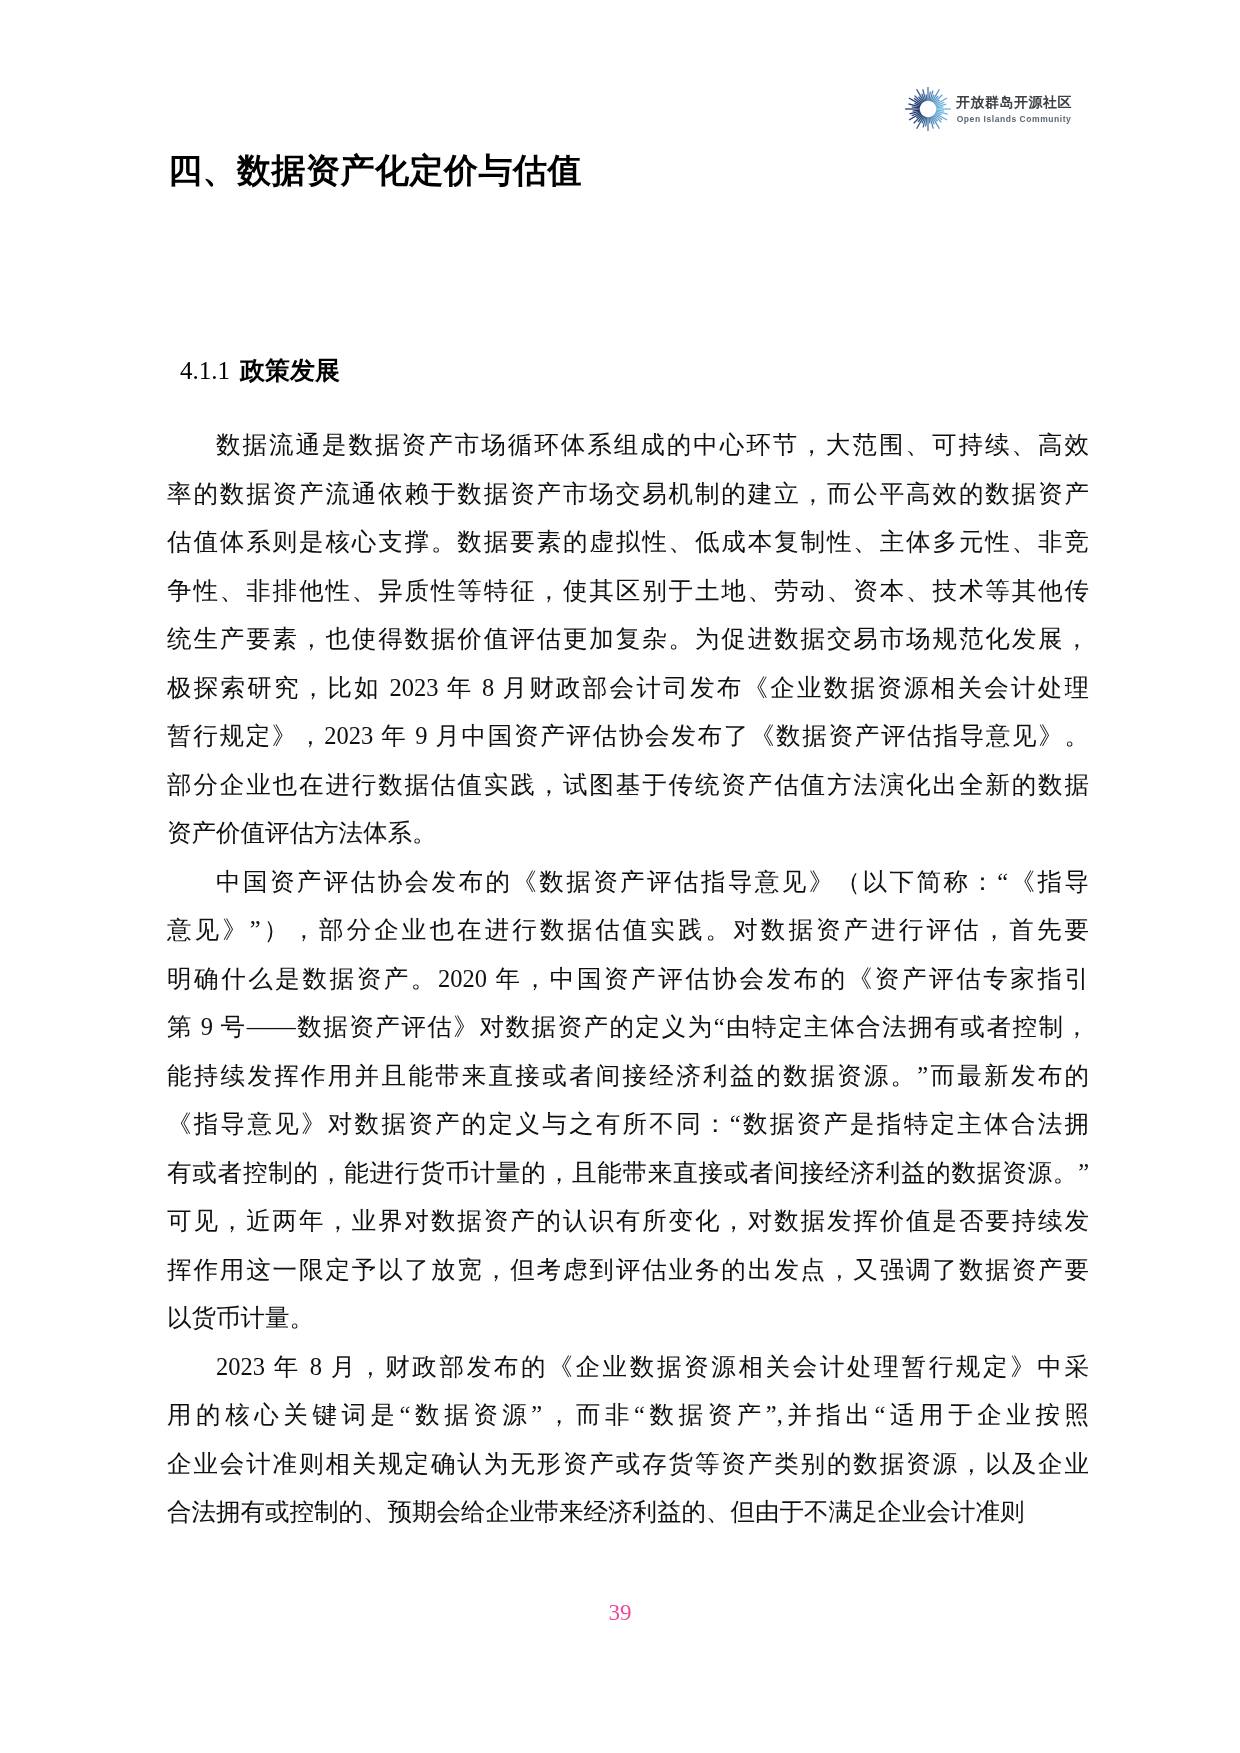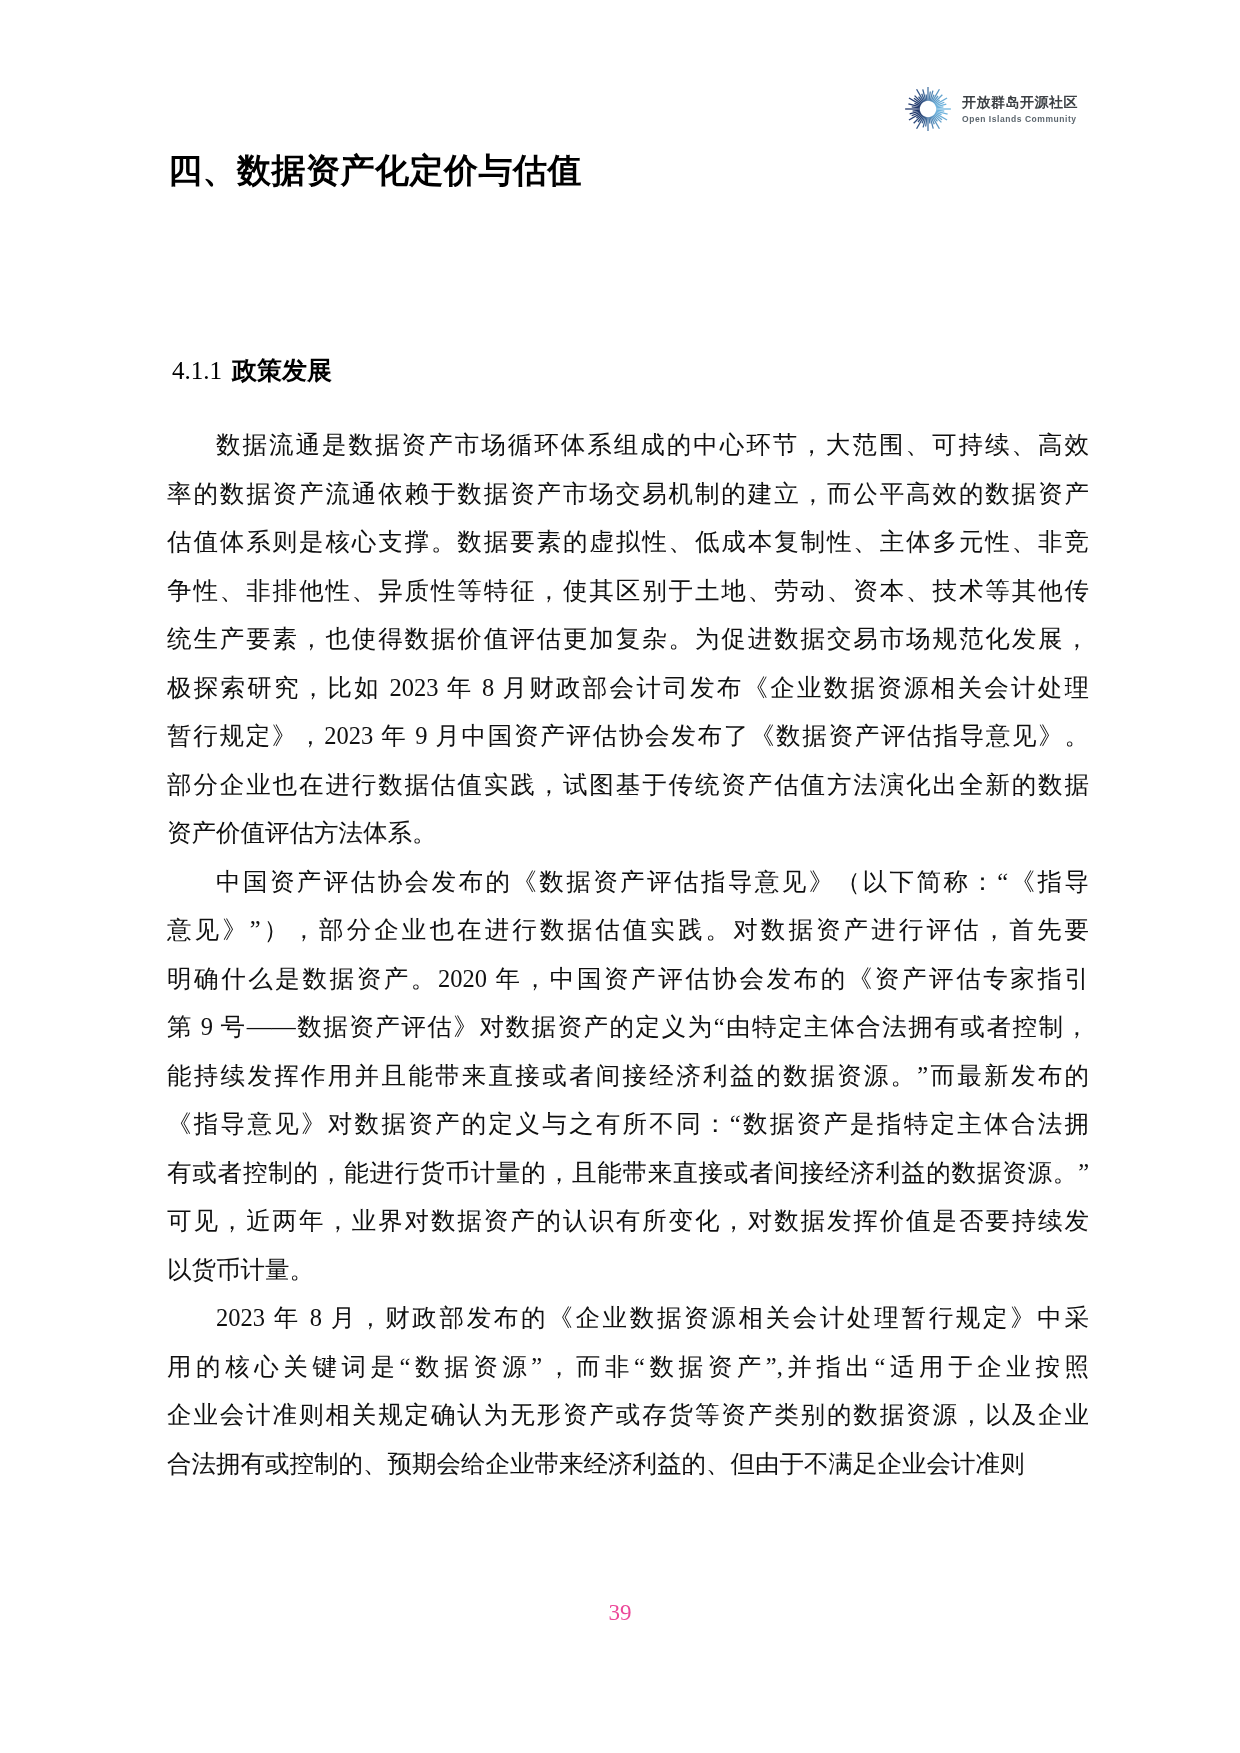--- a/index.html
+++ b/index.html
@@ -12,21 +12,21 @@
     overflow: hidden;
   }
   .page { position: absolute; inset: 0; }
 
   
   .logo {
     position: absolute; left: 903px; top: 84px;
     display: flex; align-items: center;
   }
   .logo svg { width: 50px; height: 50px; display: block; }
-  .logo-text { margin-left: 9px; display: flex; flex-direction: column; justify-content: center; }
+  .logo-text { margin-left: 3px; display: flex; flex-direction: column; justify-content: center; align-items: center; }
   .logo-zh {
     font-family: "Liberation Sans", "DejaVu Sans", sans-serif;
     font-weight: 700; font-size: 14px; color: #3d4145;
     letter-spacing: 0.5px; line-height: 17px; white-space: nowrap;
   }
   .logo-en {
     font-family: "Liberation Sans", "DejaVu Sans", sans-serif;
     font-weight: 600; font-size: 8.5px; color: #5c666e;
     letter-spacing: 0.55px; line-height: 12px; margin-top: 2px; white-space: nowrap;
   }
@@ -37,21 +37,21 @@
     font-family: "Liberation Sans", "DejaVu Sans", sans-serif;
     font-weight: 700; font-size: 34px; color: #000;
     letter-spacing: 0.5px; white-space: nowrap;
   }
   .h2 {
     position: absolute; left: 168px; top: 251px;
     font-family: "Liberation Sans", "DejaVu Sans", sans-serif;
     font-weight: 700; font-size: 28px; color: #000; white-space: nowrap;
   }
   .h3 {
-    position: absolute; left: 172px; top: 354px;
+    position: absolute; left: 180px; top: 354px;
     font-family: "Liberation Sans", "DejaVu Sans", sans-serif;
     font-weight: 700; font-size: 25px; color: #000; white-space: nowrap;
   }
   .h-num {
     font-family: "Liberation Serif", "DejaVu Serif", serif;
     font-weight: 400; margin-right: 10px;
   }
 
   
   .doc-body {
@@ -152,20 +152,21 @@
       <div class="line">部分企业也在进行数据估值实践，试图基于传统资产估值方法演化出全新的数据</div>
       <div class="line last">资产价值评估方法体系。</div>
       <div class="line indent">中国资产评估协会发布的《数据资产评估指导意见》（以下简称：“《指导</div>
       <div class="line">意见》”），部分企业也在进行数据估值实践。对数据资产进行评估，首先要</div>
       <div class="line">明确什么是数据资产。2020 年，中国资产评估协会发布的《资产评估专家指引</div>
       <div class="line">第 9 号——数据资产评估》对数据资产的定义为“由特定主体合法拥有或者控制，</div>
       <div class="line">能持续发挥作用并且能带来直接或者间接经济利益的数据资源。”而最新发布的</div>
       <div class="line">《指导意见》对数据资产的定义与之有所不同：“数据资产是指特定主体合法拥</div>
       <div class="line">有或者控制的，能进行货币计量的，且能带来直接或者间接经济利益的数据资源。”</div>
       <div class="line">可见，近两年，业界对数据资产的认识有所变化，对数据发挥价值是否要持续发</div>
+      <div class="line">挥作用这一限定予以了放宽，但考虑到评估业务的出发点，又强调了数据资产要</div>
       <div class="line last">以货币计量。</div>
       <div class="line indent">2023 年 8 月，财政部发布的《企业数据资源相关会计处理暂行规定》中采</div>
       <div class="line">用的核心关键词是“数据资源”，而非“数据资产”,并指出“适用于企业按照</div>
       <div class="line">企业会计准则相关规定确认为无形资产或存货等资产类别的数据资源，以及企业</div>
       <div class="line last">合法拥有或控制的、预期会给企业带来经济利益的、但由于不满足企业会计准则</div>
     </div>
 
   <div class="pageno">39</div>
 
 </div>

